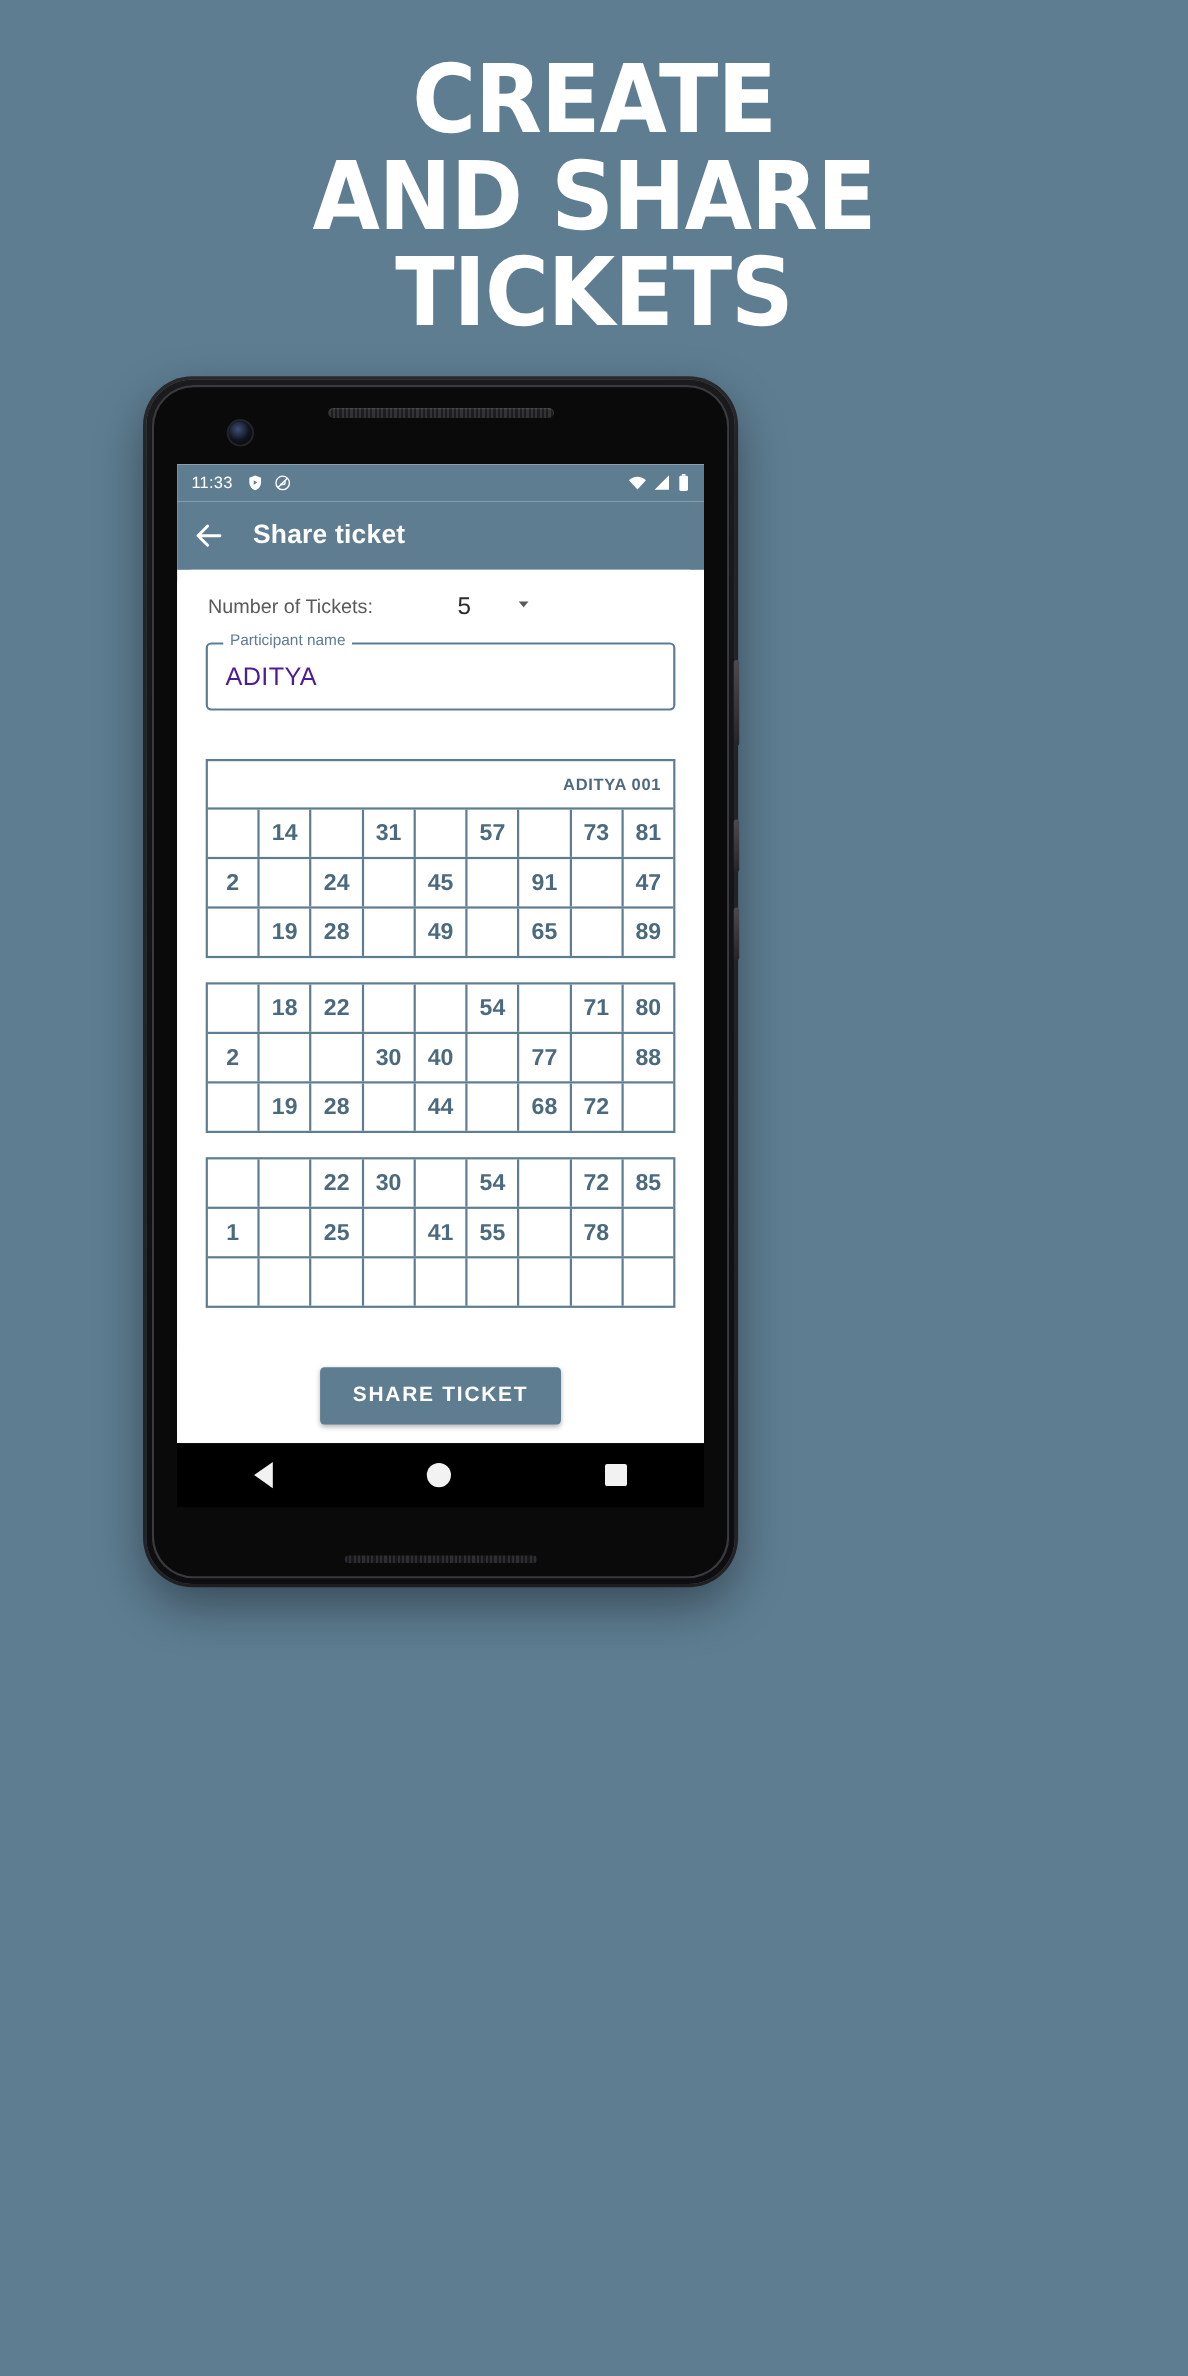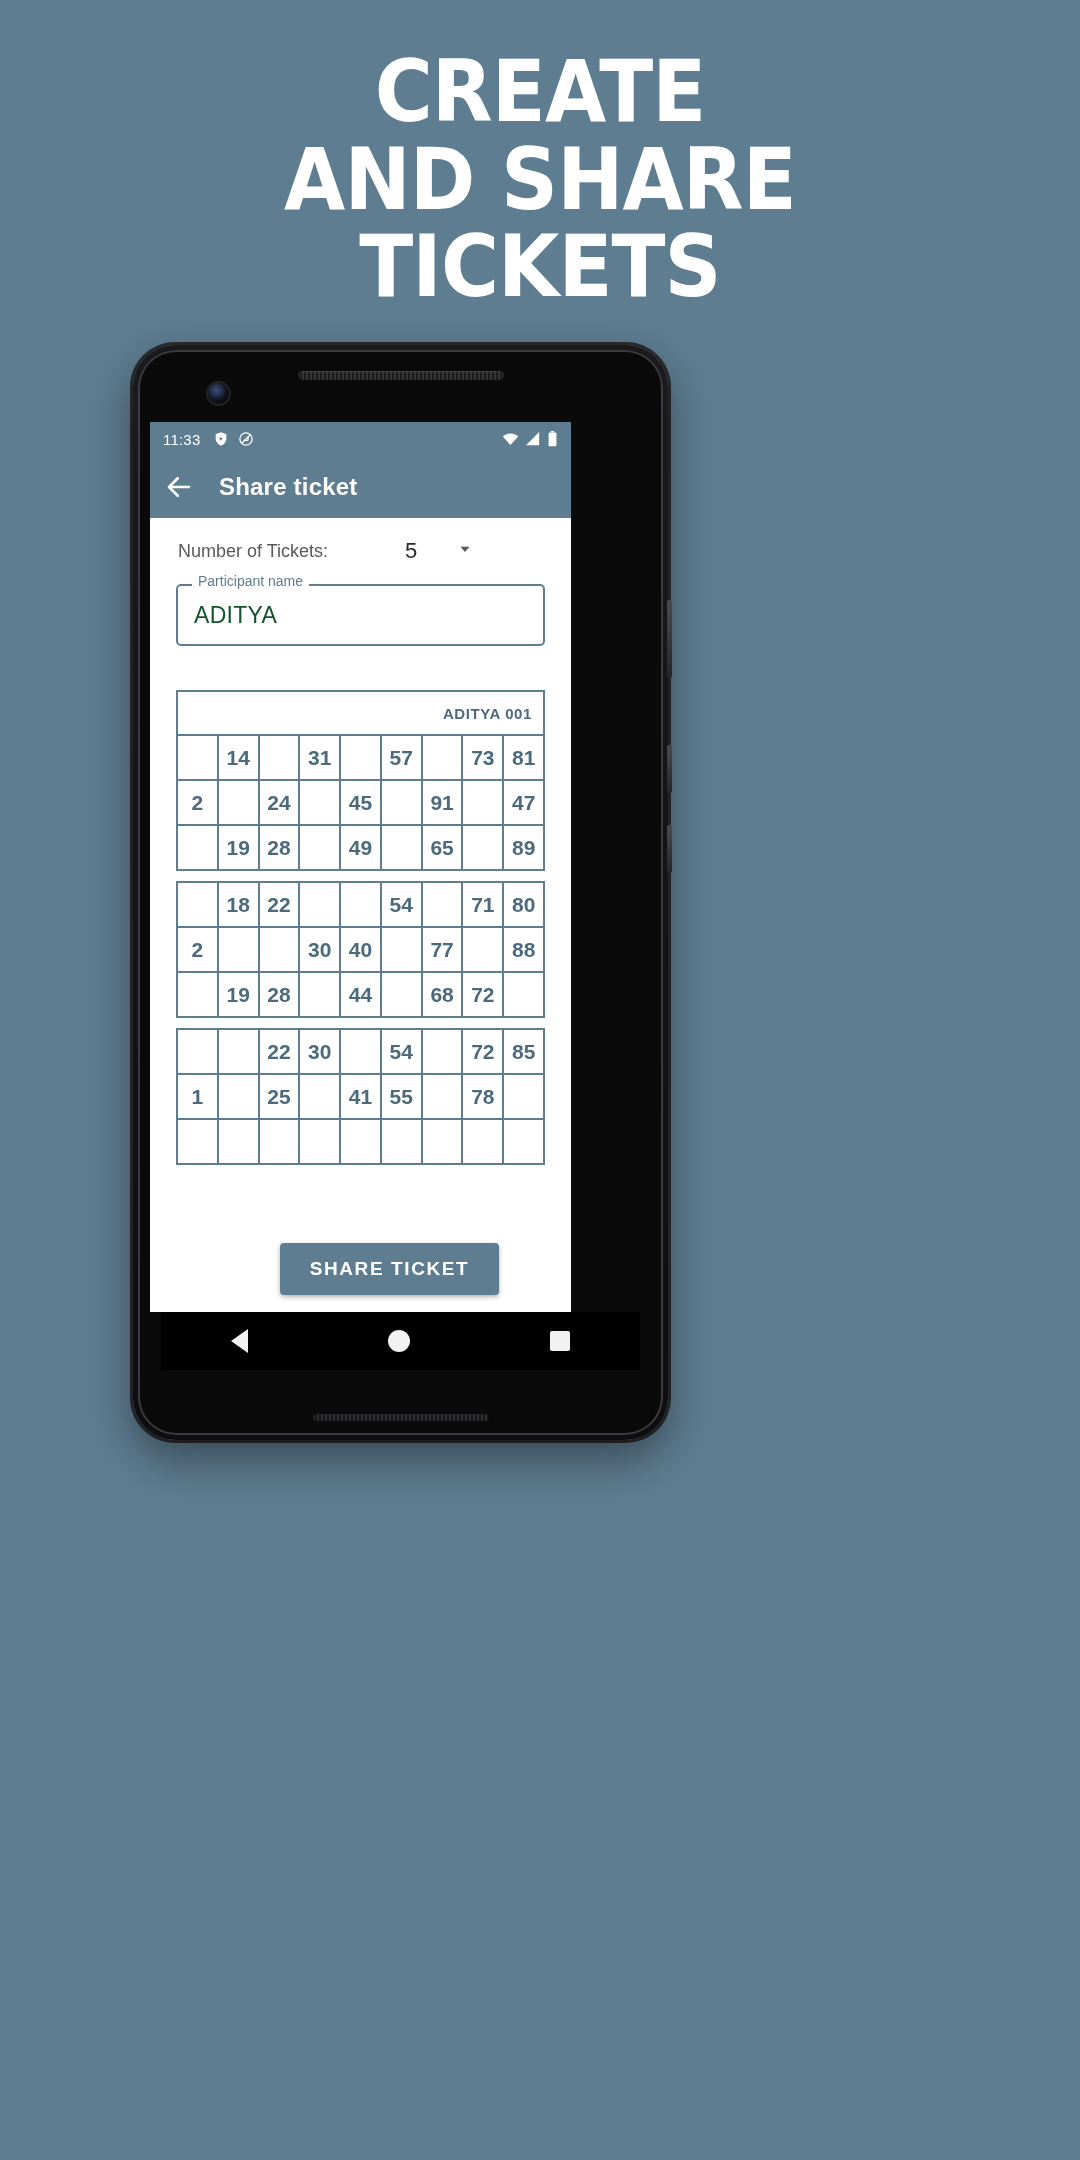--- a/index.html
+++ b/index.html
@@ -51,22 +51,22 @@
   .side-btn {
     position: absolute; right: -4px; width: 5px; border-radius: 3px;
     background: linear-gradient(180deg,#4a4a50,#24242a);
   }
   .side-btn.b1 { top: 255px; height: 78px; }
   .side-btn.b2 { top: 400px; height: 48px; }
   .side-btn.b3 { top: 480px; height: 48px; }
 
   
   .screen {
-    position: absolute; left: 12px; top: 72px;
-    width: 421px; height: 890px;
+    position: absolute; left: 23px; top: 72px;
+    width: 479px; height: 890px;
     background: #ffffff; overflow: hidden;
   }
 
   
   .statusbar {
     height: 34px; background: #5e7d91; color: #fff;
     display: flex; align-items: center; padding: 0 13px;
     font-size: 15px; font-weight: 500;
   }
   .sb-time { letter-spacing: .2px; }
@@ -96,30 +96,30 @@
   .tickets-value {
     font-size: 22px; color: #2b2b2b; margin-left: 72px; min-width: 22px; text-align: center;
   }
   .tickets-caret { margin-left: 34px; }
 
   .field-wrap { position: relative; margin-top: 16px; }
   .field-box {
     height: 62px; border: 2px solid #5e7d91; border-radius: 5px;
     display: flex; align-items: center; padding: 0 16px;
   }
-  .field-value { font-size: 23px; color: #14532d; letter-spacing: .3px; }
+  .field-value { font-size: 23px; color: #4c1d95; letter-spacing: .3px; }
   .field-label {
     position: absolute; top: -11px; left: 16px;
     background: #fff; padding: 0 6px;
     font-size: 14px; color: #5e7d91;
   }
 
   
   .tickets-area { margin-top: 44px; }
-  .ticket { border: 2px solid #5e7d91; margin-bottom: 10px; }
+  .ticket { border: 2px solid #5e7d91; margin-bottom: 22px; }
   .ticket-head {
     height: 44px; display: flex; align-items: center; justify-content: flex-end;
     padding-right: 11px; border-bottom: 2px solid #5e7d91;
     font-size: 15px; font-weight: 600; color: #4c6a7d; letter-spacing: .6px;
   }
   .trow { display: flex; }
   .trow + .trow { border-top: 2px solid #5e7d91; }
   .tcell {
     flex: 1 1 0; height: 43px;
     display: flex; align-items: center; justify-content: center;

